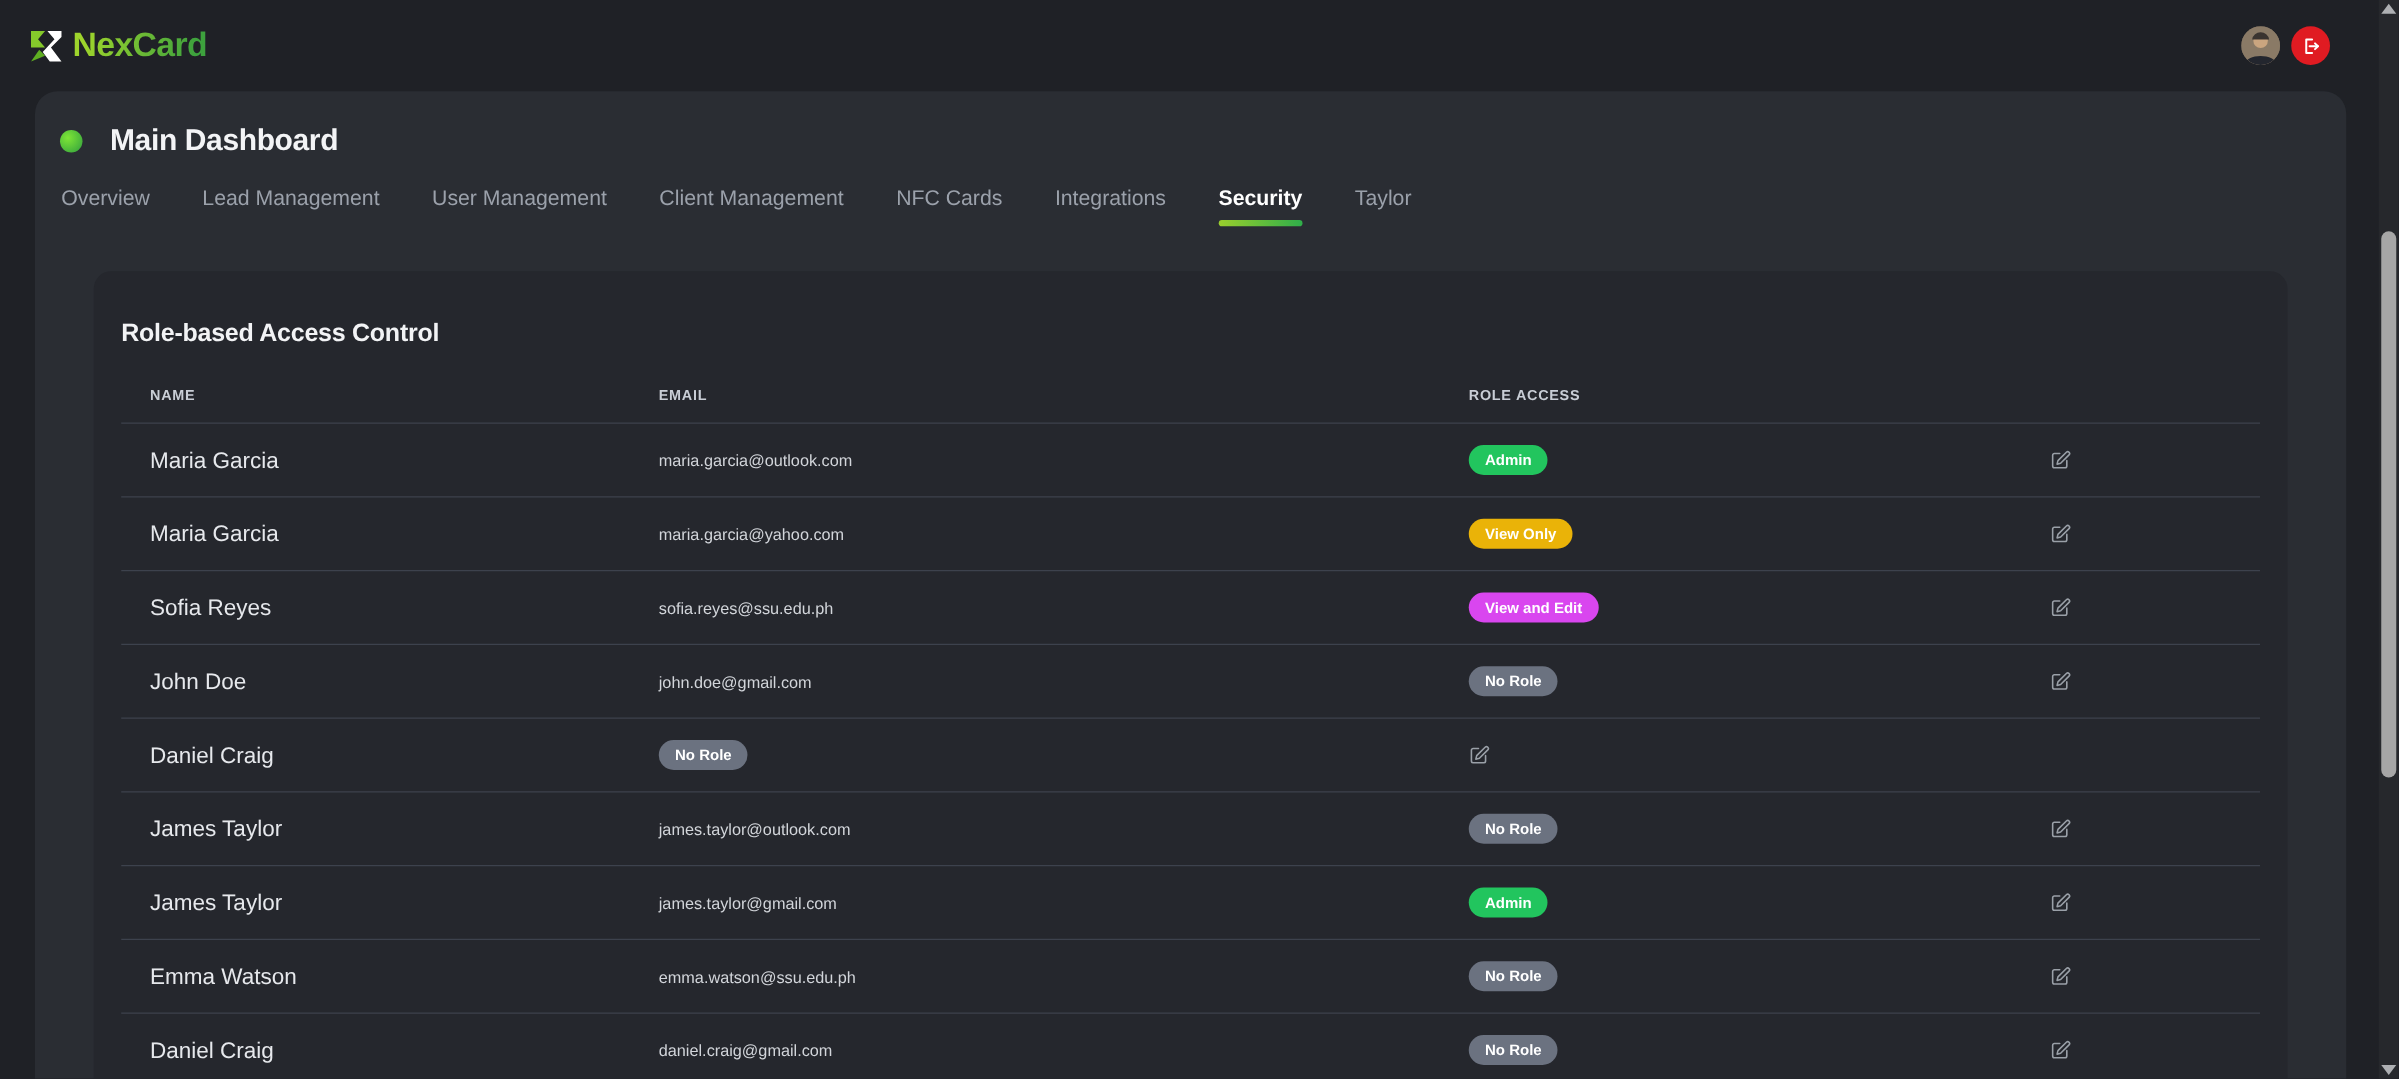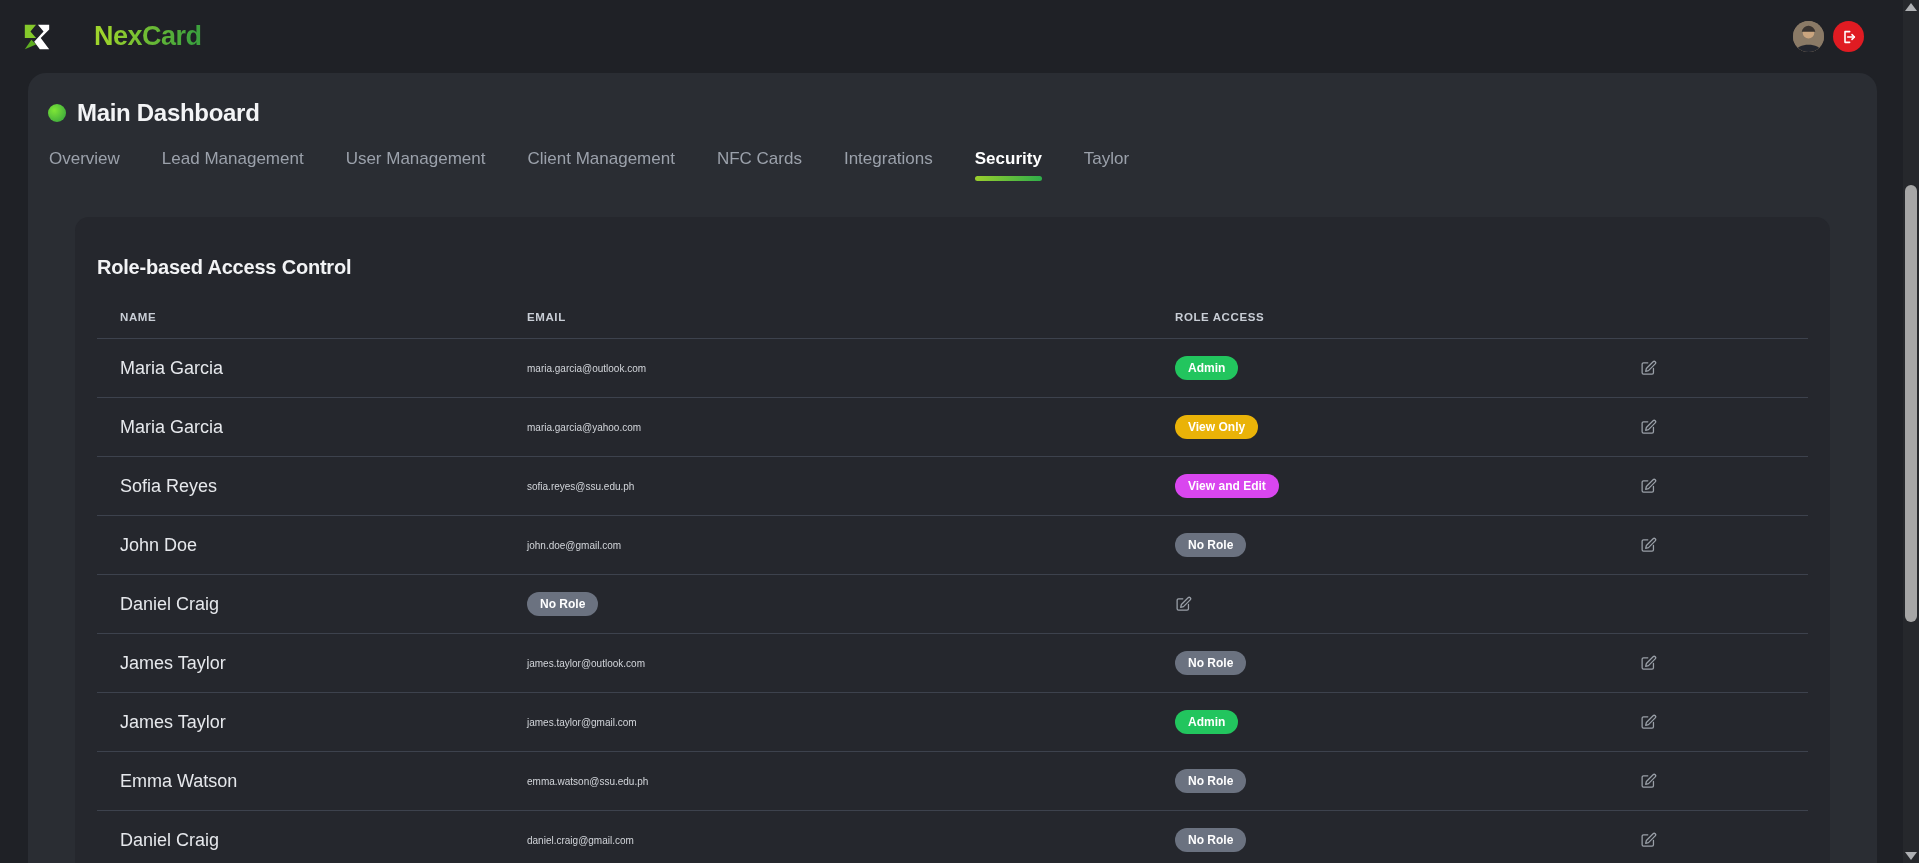--- a/index.html
+++ b/index.html
@@ -17,41 +17,40 @@
     display:flex; align-items:center; justify-content:space-between;
     padding:0 24px 0 22px;
   }
   .brand { display:flex; align-items:center; gap:6px; cursor:pointer; }
   .brand svg { width:30px; height:32px; }
   .brand-text {
     font-size:27px; font-weight:bold; letter-spacing:-0.5px;
     background:linear-gradient(100deg,#9ed42c 10%,#3da23d 90%);
     -webkit-background-clip:text; background-clip:text;
     color:transparent;
-    margin-left:36px;
   }
   .header-right { display:flex; align-items:center; gap:9px; margin-right:15px; }
   .avatar {
     width:31px; height:31px; border-radius:50%; overflow:hidden;
     cursor:pointer; display:block; background:#7d6f5f;
   }
   .logout-btn {
     width:31px; height:31px; border-radius:50%; border:none;
     background:#e01b22; display:flex; align-items:center; justify-content:center;
     cursor:pointer;
   }
   .logout-btn svg { width:16px; height:16px; }
 
   
   .panel {
     position:absolute; left:28px; right:42px; top:73px; bottom:0;
     background:#2a2d33; border-radius:18px 18px 0 0;
     padding-top:26px; overflow:hidden;
   }
-  .page-head { display:flex; align-items:center; gap:11px; margin-left:20px; }
+  .page-head { display:flex; align-items:center; gap:22px; margin-left:20px; }
   .status-dot {
     width:18px; height:18px; border-radius:50%;
     background:radial-gradient(circle at 35% 35%,#7ee636,#2f9e3e);
   }
   .page-title { font-size:24px; font-weight:bold; color:#f3f4f6; letter-spacing:-0.3px; }
 
   
   .tabs { display:flex; gap:42px; margin:22px 0 0 21px; }
   .tab {
     background:none; border:none; cursor:pointer;
@@ -82,21 +81,21 @@
     border-bottom:1px solid rgba(125,138,160,0.28);
   }
   .thead { height:44px; }
   .th {
     font-size:11.5px; font-weight:bold; letter-spacing:0.6px;
     color:#c9ced6; text-transform:uppercase;
   }
   .th:first-child, .cell-name { padding-left:23px; }
   .trow { height:59px; }
   .cell-name { font-size:18px; color:#e6e8ec; }
-  .cell-email { font-size:10px; color:#d2d5da; }
+  .cell-email { font-size:13px; color:#d2d5da; }
   .badge {
     display:inline-block; padding:6px 13px; border-radius:999px;
     font-size:12px; font-weight:bold; color:#ffffff; line-height:1;
   }
   .cell-actions { display:flex; }
   .edit-btn {
     background:none; border:none; cursor:pointer; padding:0;
     display:flex; align-items:center;
   }
   .edit-btn svg { width:17px; height:17px; stroke:#9aa0a8; }

